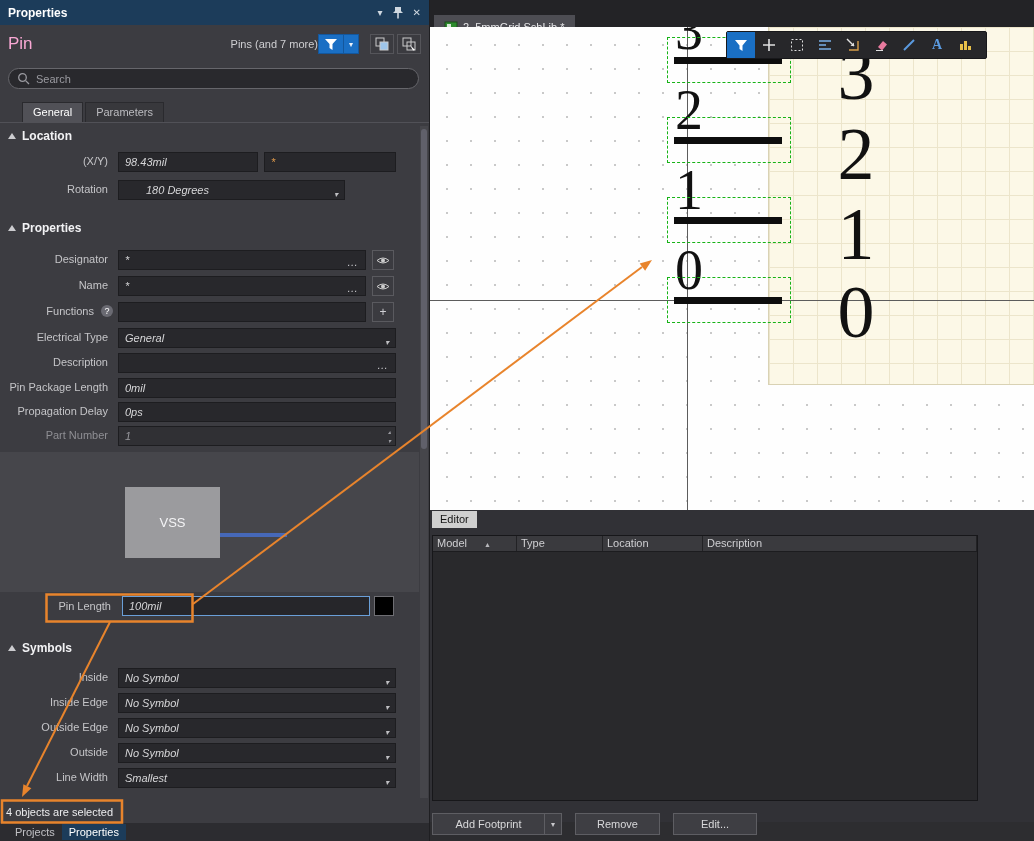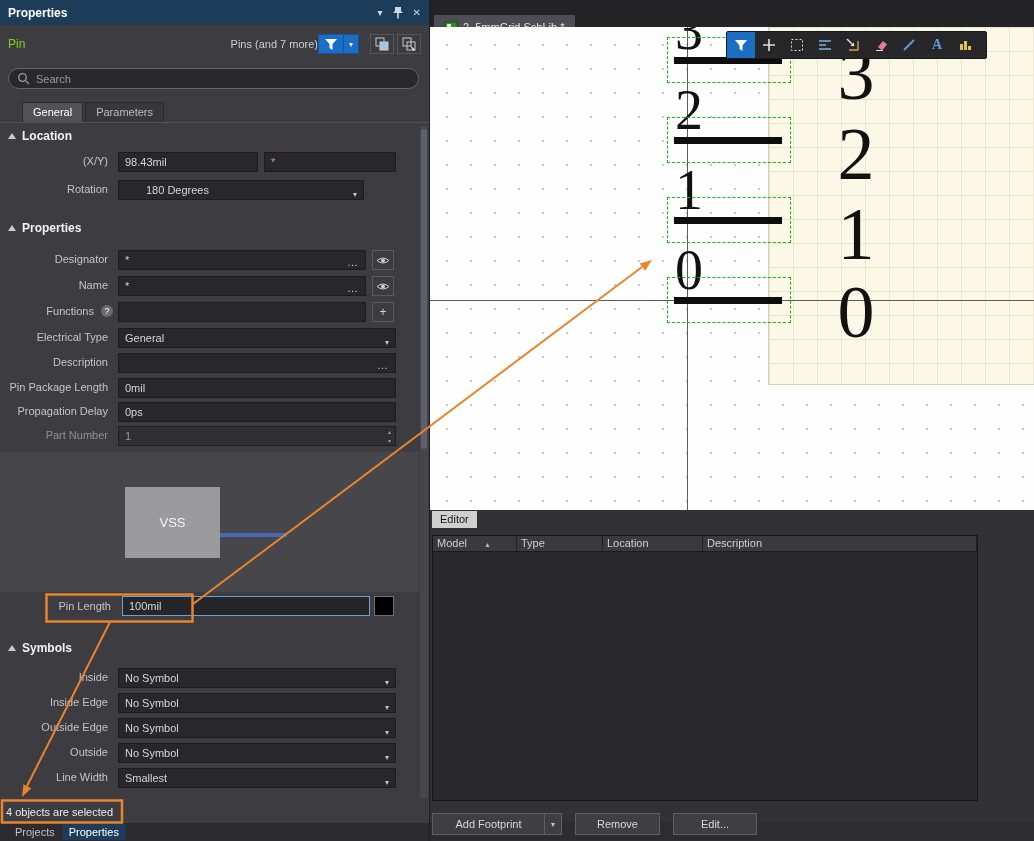--- a/index.html
+++ b/index.html
@@ -9,21 +9,21 @@
 
   
   .panel { position:absolute; left:0; top:0; width:430px; height:841px;
            background:#3c3c41; border-right:1px solid #1f1f22; }
   .titlebar { position:absolute; left:0; top:0; right:0; height:25px; background:#1c3c5a;
               display:flex; align-items:center; padding:0 8px; }
   .titlebar .title { font-weight:bold; font-size:12px; color:#ffffff; flex:1; }
   .titlebar .tb-ic { color:#cfd8e0; font-size:10px; margin-left:9px; cursor:default; }
   .subheader { position:absolute; left:0; top:25px; right:0; height:38px;
                display:flex; align-items:center; padding:0 8px; }
-  .subheader .objtype { font-size:12px; color:#84cc16; flex:1; }
+  .subheader .objtype { font-size:17px; color:#f9a8d4; flex:1; }
   .subheader .scope { color:#cfcfd2; margin-right:0;text-align:right; }
   .hbtn { height:20px; border:1px solid #55555a; background:#3e4246; display:flex;
           align-items:center; justify-content:center; }
   .hbtn.blue { background:#1a6fc4; border-color:#14579c; width:26px; }
   .hbtn.bluecaret { background:#1a6fc4; border-color:#14579c; border-left:none; width:15px;
                     color:#eaf2fa; font-size:8px; margin-right:8px; }
   .hbtn.sel { width:24px; margin-left:3px; background:#3b3b40; }
   .searchbox { position:absolute; left:8px; right:10px; top:68px; height:21px;
                background:#29292d; border:1px solid #66666b; border-radius:11px;
                display:flex; align-items:center; padding:0 8px; }
@@ -40,21 +40,21 @@
   .sec .tri { width:0; height:0; border-left:4px solid transparent; border-right:4px solid transparent;
               border-bottom:6px solid #cccccf; margin:0 6px 0 8px; }
   .sec .sectitle { font-weight:bold; font-size:12px; color:#f2f2f4; }
 
   .row { position:absolute; left:0; right:0; height:22px; }
   .lbl { position:absolute; left:0; top:3px; width:108px; text-align:right;
          font-size:11px; color:#c5c5c8; }
   .lbl.dim { color:#8f8f94; }
   .fld { position:absolute; top:0; height:20px; background:#28282c; border:1px solid #1d1d20;
          color:#d6d6d8; font-size:11px; padding:0 6px; line-height:18px;
-         font-family:"Liberation Sans", sans-serif; outline:none; }
+         font-family:"Liberation Sans", sans-serif; outline:none;font-style:italic; }
   .fld.dd { padding-right:18px; }
   .fld.disabled { color:#97979c; background:#303034; }
   .caret { position:absolute; right:6px; top:5px; font-size:8px; color:#c0c0c4; }
   .ell { position:absolute; top:2px; color:#c8c8cc; letter-spacing:1px; font-size:11px; }
   .sidebtn { position:absolute; left:372px; top:0; width:22px; height:20px; background:#3b3b40;
              border:1px solid #5a5a5f; display:flex; align-items:center; justify-content:center;
              color:#d0d0d4; font-size:12px; }
   .helpdot { position:absolute; left:101px; top:3px; width:12px; height:12px; border-radius:50%;
              background:#6a6a72; color:#ffffff; font-size:9px; line-height:12px; text-align:center; }
   .spin { position:absolute; right:4px; top:1px; display:flex; flex-direction:column;
@@ -198,21 +198,21 @@
     </div>
 
     <div class="row" style="top:152px;">
       <span class="lbl">(X/Y)</span>
       <input class="fld" style="left: 118px; width: 140px;" value="98.43mil">
       <div class="fld orange-star" style="left:264px; width:132px;">*</div>
     </div>
 
     <div class="row" style="top:180px;">
       <span class="lbl">Rotation</span>
-      <div class="fld dd" style="left:118px; width:246px;padding-left:27px;">
+      <div class="fld dd" style="left:118px; width:227px;padding-left:27px;">
         <span>180 Degrees</span>
         <span class="caret">▾</span>
       </div>
     </div>
 
     <div class="sec" style="top:218px;">
       <span class="tri"></span>
       <span class="sectitle">Properties</span>
     </div>
 

